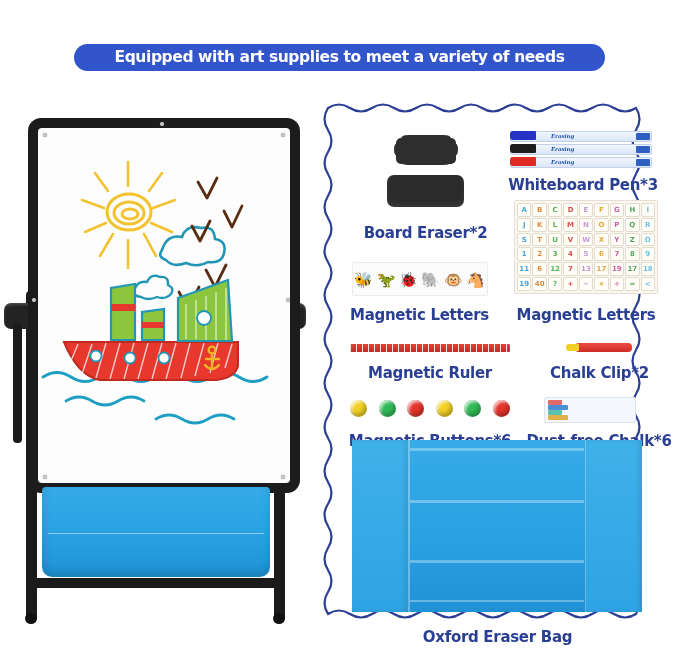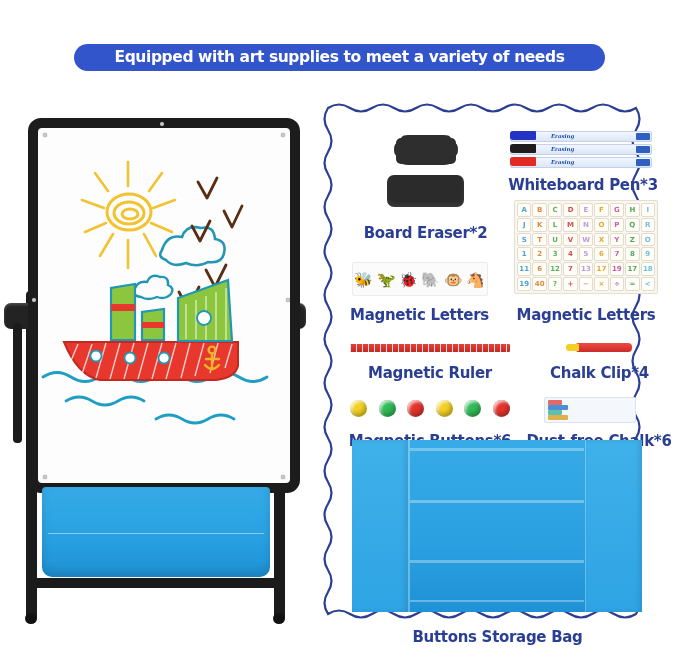--- a/index.html
+++ b/index.html
@@ -342,21 +342,21 @@
 
 <div id="ruler">
   <div class="ticks"></div>
 </div>
 <div class="acc-label" style="left:350px;top:364px;width:160px;font-size:15px;">Magnetic Ruler</div>
 
 <div id="chalk-clip">
   <span class="body"></span>
   <span class="tip"></span>
 </div>
-<div class="acc-label" style="left:532px;top:364px;width:135px;font-size:15px;">Chalk Clip*4</div>
+<div class="acc-label" style="left:532px;top:364px;width:135px;font-size:15px;">Chalk Clip*2</div>
 
 <div id="buttons-row">
     <span class="magbtn" style="background: rgb(242, 208, 36);"></span>
     <span class="magbtn" style="background: rgb(49, 187, 87);"></span>
     <span class="magbtn" style="background: rgb(229, 52, 44);"></span>
     <span class="magbtn" style="background: rgb(242, 208, 36);"></span>
     <span class="magbtn" style="background: rgb(49, 187, 87);"></span>
     <span class="magbtn" style="background: rgb(229, 52, 44);"></span>
   </div>
 <div class="acc-label" style="left:345px;top:432px;width:170px;font-size:15px;">Magnetic Buttons*6</div>
@@ -372,13 +372,13 @@
 <div id="storage-bag">
   <span class="bag-flap" style="left:0;"></span>
   <span class="bag-flap" style="right:0;"></span>
   <span class="bag-seam" style="left:56px;top:0;width:1.5px;height:100%;"></span>
   <span class="bag-seam" style="right:56px;top:0;width:1.5px;height:100%;"></span>
   <span class="bag-seam" style="left:58px;top:8px;right:58px;height:3px;"></span>
   <span class="bag-seam" style="left:58px;top:60px;right:58px;height:2.5px;"></span>
   <span class="bag-seam" style="left:58px;top:120px;right:58px;height:2.5px;"></span>
   <span class="bag-seam" style="left:58px;bottom:10px;right:58px;height:2px;"></span>
 </div>
-<div class="acc-label" style="left:380px;top:628px;width:235px;font-size:15px;">Buttons Storage Bag</div>
+<div class="acc-label" style="left:380px;top:628px;width:235px;font-size:15px;">Oxford Eraser Bag</div>
 
 </body></html>

